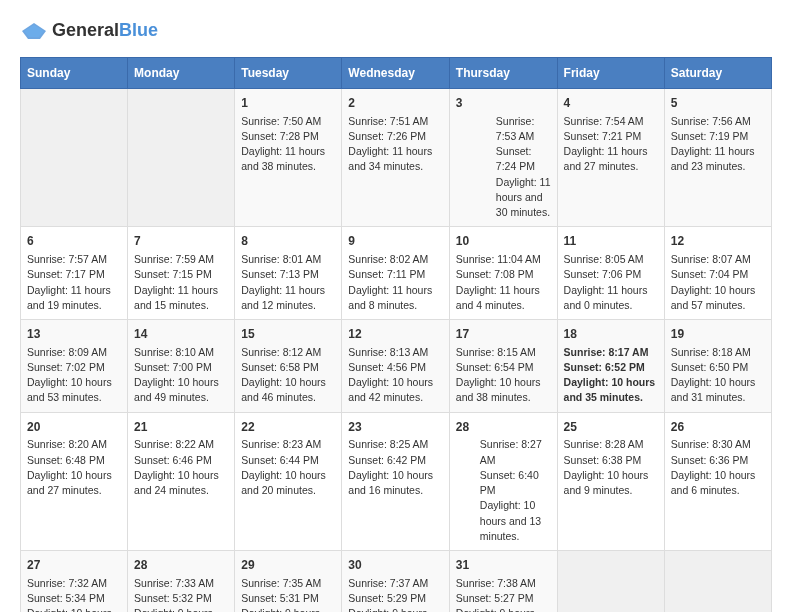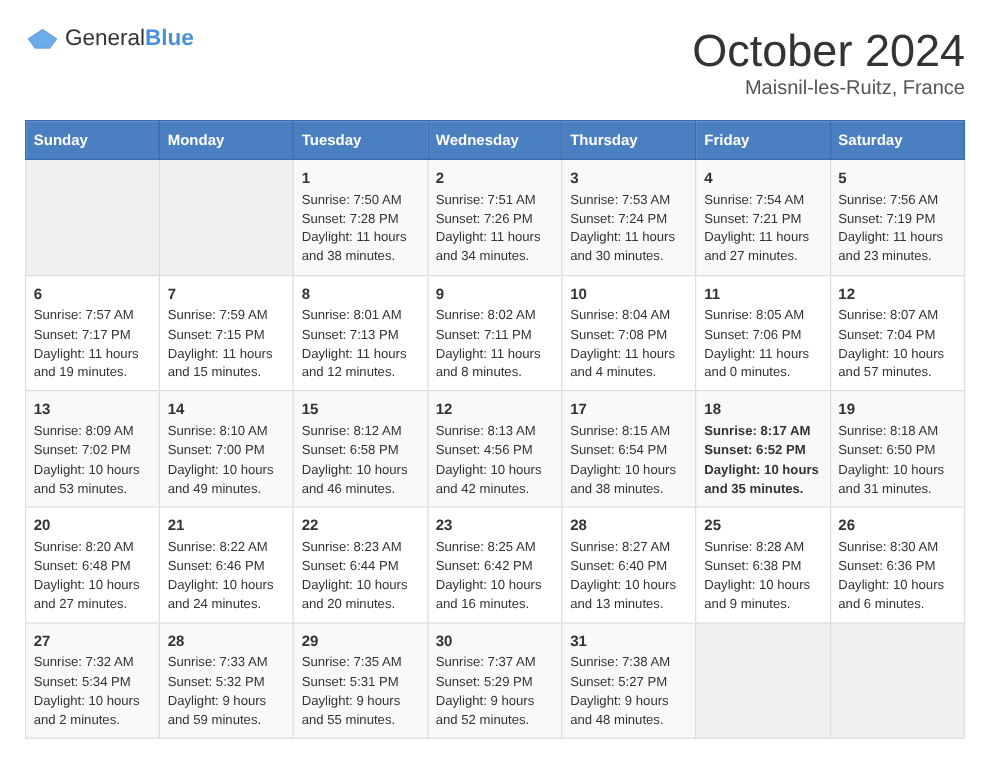--- a/index.html
+++ b/index.html
@@ -90,26 +90,22 @@
 </head>
 <body>
 
 <div class="header">
   <div class="logo">
     <svg class="logo-icon" viewBox="0 0 28 20" xmlns="http://www.w3.org/2000/svg">
       <polygon points="14,2 26,10 20,18 8,18 2,10" fill="#4a90d9" opacity="0.8"></polygon>
       <polygon points="14,4 24,10 19,16 9,16 4,10" fill="#6ab0f0" opacity="0.6"></polygon>
     </svg>
     <div>
-      <span style="font-size:18px;font-weight:normal;color:#333;">General</span><span style="font-size:18px;font-weight:bold;color:#4a90d9;">Blue</span>
+      <span style="font-size:18px;font-weight:bold;color:#333;">General</span><span style="font-size:18px;font-weight:bold;color:#4a90d9;">Blue</span>
     </div>
-  </div>
-  <div class="title-block">
-    <div class="month-title">October 2024</div>
-    <div class="location-title">Maisnil-les-Ruitz, France</div>
   </div>
 </div>
 
 <table class="calendar">
   <thead>
     <tr>
     <th>Sunday</th>
         <th>Monday</th>
         <th>Tuesday</th>
         <th>Wednesday</th>
@@ -129,21 +125,21 @@
 Daylight: 11 hours and 38 minutes.</div>
         </td>
         <td>
           <div class="day-number">2</div>
           <div class="day-info" style="white-space: pre-line;">Sunrise: 7:51 AM
 Sunset: 7:26 PM
 Daylight: 11 hours and 34 minutes.</div>
         </td>
         <td>
           <div class="day-number">3</div>
-          <div class="day-info" style="white-space: pre-line;">Sunrise: 7:53 AM
+          <div class="day-info" style="white-space: pre-line; margin-left: 40px;">Sunrise: 7:53 AM
 Sunset: 7:24 PM
 Daylight: 11 hours and 30 minutes.</div>
         </td>
         <td>
           <div class="day-number">4</div>
           <div class="day-info" style="white-space: pre-line;">Sunrise: 7:54 AM
 Sunset: 7:21 PM
 Daylight: 11 hours and 27 minutes.</div>
         </td>
         <td>
@@ -173,21 +169,21 @@
 Daylight: 11 hours and 12 minutes.</div>
         </td>
         <td>
           <div class="day-number">9</div>
           <div class="day-info" style="white-space: pre-line;">Sunrise: 8:02 AM
 Sunset: 7:11 PM
 Daylight: 11 hours and 8 minutes.</div>
         </td>
         <td>
           <div class="day-number">10</div>
-          <div class="day-info" style="white-space: pre-line;">Sunrise: 8:04 AM
+          <div class="day-info" style="white-space: pre-line;">Sunrise: 11:04 AM
 Sunset: 7:08 PM
 Daylight: 11 hours and 4 minutes.</div>
         </td>
         <td>
           <div class="day-number">11</div>
           <div class="day-info" style="white-space: pre-line;">Sunrise: 8:05 AM
 Sunset: 7:06 PM
 Daylight: 11 hours and 0 minutes.</div>
         </td>
         <td>
@@ -261,21 +257,21 @@
 Daylight: 10 hours and 20 minutes.</div>
         </td>
         <td>
           <div class="day-number">23</div>
           <div class="day-info" style="white-space: pre-line;">Sunrise: 8:25 AM
 Sunset: 6:42 PM
 Daylight: 10 hours and 16 minutes.</div>
         </td>
         <td>
           <div class="day-number">28</div>
-          <div class="day-info" style="white-space: pre-line;">Sunrise: 8:27 AM
+          <div class="day-info" style="white-space: pre-line; margin-left: 24px;">Sunrise: 8:27 AM
 Sunset: 6:40 PM
 Daylight: 10 hours and 13 minutes.</div>
         </td>
         <td>
           <div class="day-number">25</div>
           <div class="day-info" style="white-space: pre-line;">Sunrise: 8:28 AM
 Sunset: 6:38 PM
 Daylight: 10 hours and 9 minutes.</div>
         </td>
         <td>

